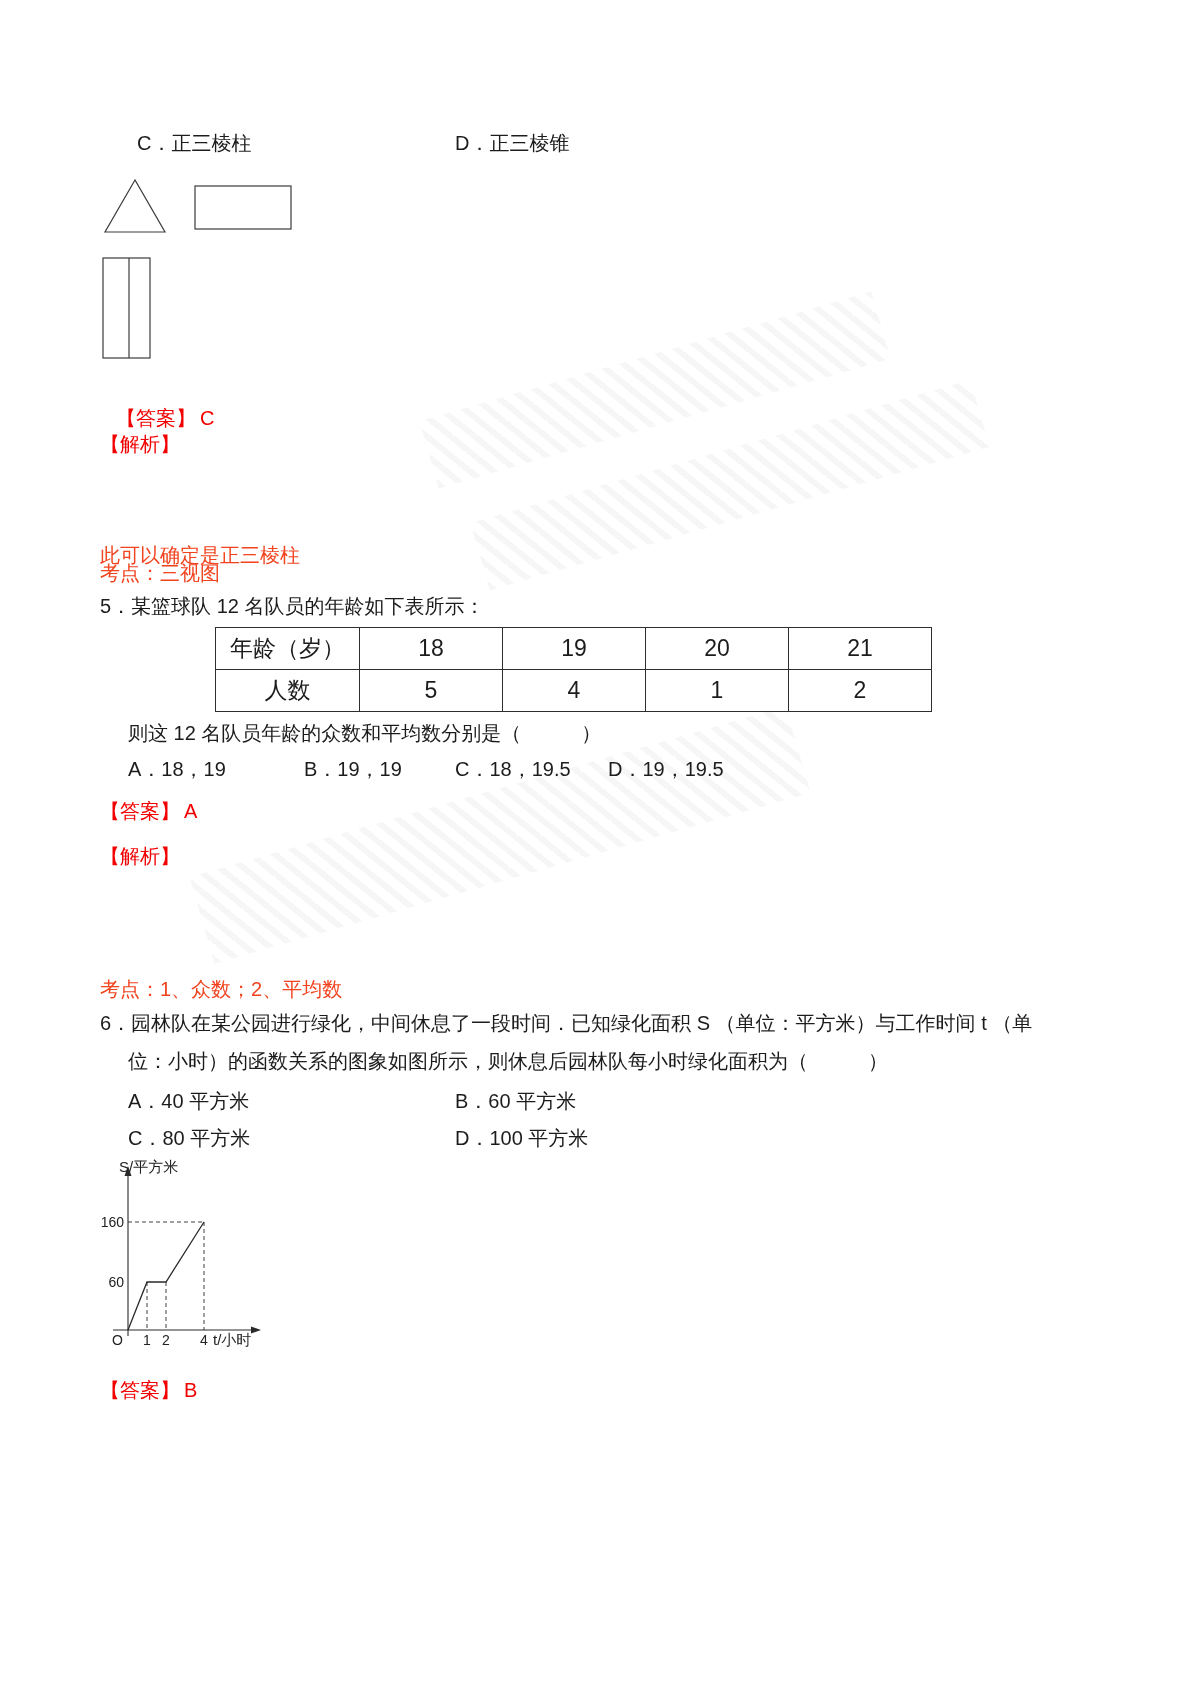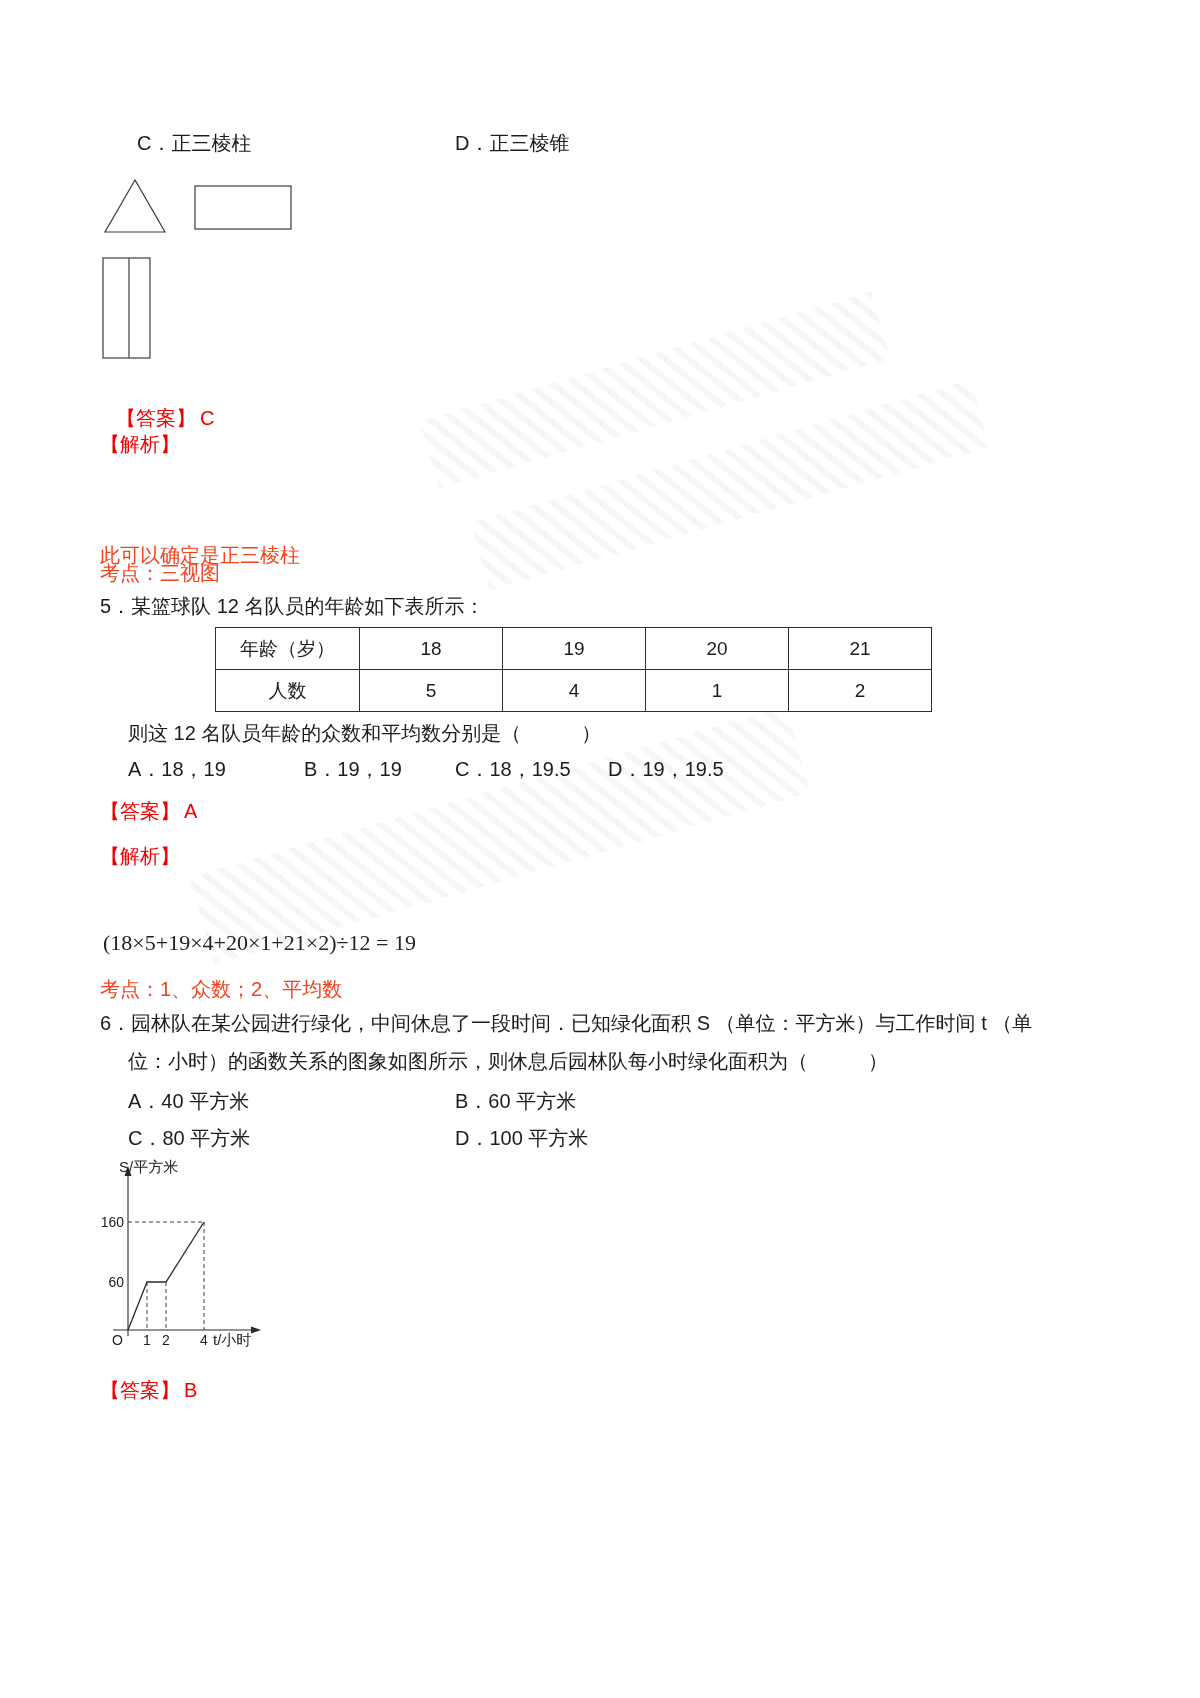--- a/index.html
+++ b/index.html
@@ -17,21 +17,21 @@
   .ana { color:#f2431f; }
   .answer-value { margin-left:4px; }
   .formula { font-family:"Liberation Serif","DejaVu Serif",serif; font-size:22px; color:#222; }
 
   table.qtable { position:absolute; left:215px; top:627px; border-collapse:collapse; background:#fff; }
   table.qtable td {
     border:1px solid #2e2e2e;
     height:41px;
     text-align:center;
     vertical-align:middle;
-    font-size:19px;
+    font-size:23px;
     padding:0 4px;
   }
   table.qtable td.c0 { width:135px; }
   table.qtable td.cn { width:134px; }
 
   svg { position:absolute; }
   .shape { fill:none; stroke:#3b3b3b; stroke-width:1.2; }
   .axis  { stroke:#2a2a2a; stroke-width:1.1; fill:none; }
   .curve { stroke:#2a2a2a; stroke-width:1.3; fill:none; }
   .dash  { stroke:#2a2a2a; stroke-width:0.9; fill:none; stroke-dasharray:4 3; }
@@ -100,21 +100,20 @@
   <div class="line" style="left:297px; top:757px;margin-left:7px;">B．19，19</div>
   <div class="line" style="left:455px; top:757px;">C．18，19.5</div>
   <div class="line" style="left:608px; top:757px;text-align:right;">D．19，19.5</div>
 
   <div class="line" style="left:100px; top:799px;">
     <span class="red">【答案】</span><span class="red answer-value">A</span>
   </div>
   <div class="line" style="left:100px; top:844px;">
     <span class="red">【解析】</span>
   </div>
-  <div class="line formula" style="left:103px; top:929px;">(18×5+19×4+20×1+21×2)÷12 = 19</div>
   <div class="line ana" style="left:100px; top:977px;">考点：1、众数；2、平均数</div>
 
   <div class="line" style="left:100px; top:1011px;">6．园林队在某公园进行绿化，中间休息了一段时间．已知绿化面积 S （单位：平方米）与工作时间 t （单</div>
   <div class="line" style="left:128px; top:1049px;">位：小时）的函数关系的图象如图所示，则休息后园林队每小时绿化面积为（　　　）</div>
 
   <div class="line" style="left:128px; top:1089px;">A．40 平方米</div>
   <div class="line" style="left:455px; top:1089px;">B．60 平方米</div>
   <div class="line" style="left:128px; top:1126px;">C．80 平方米</div>
   <div class="line" style="left:455px; top:1126px;">D．100 平方米</div>
 

